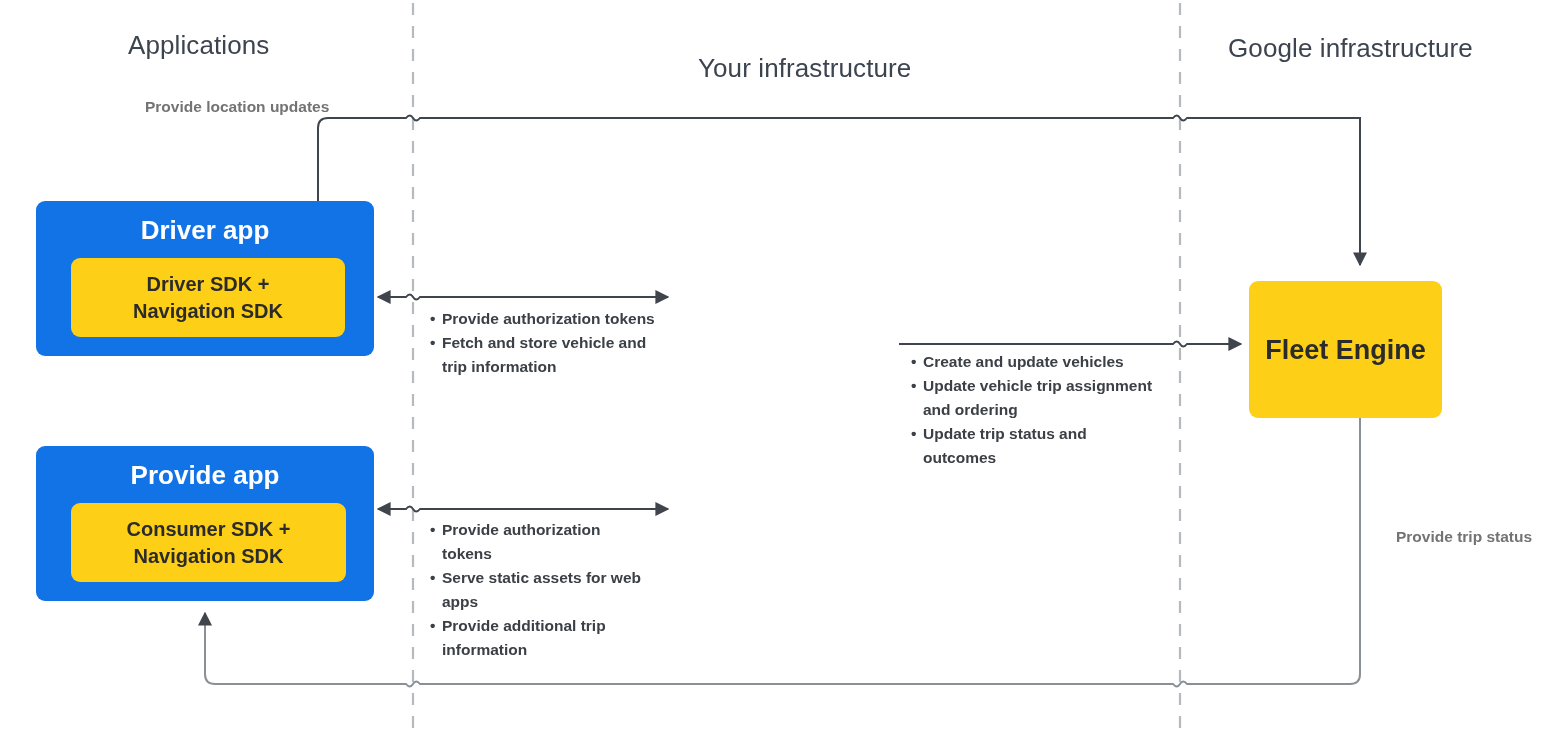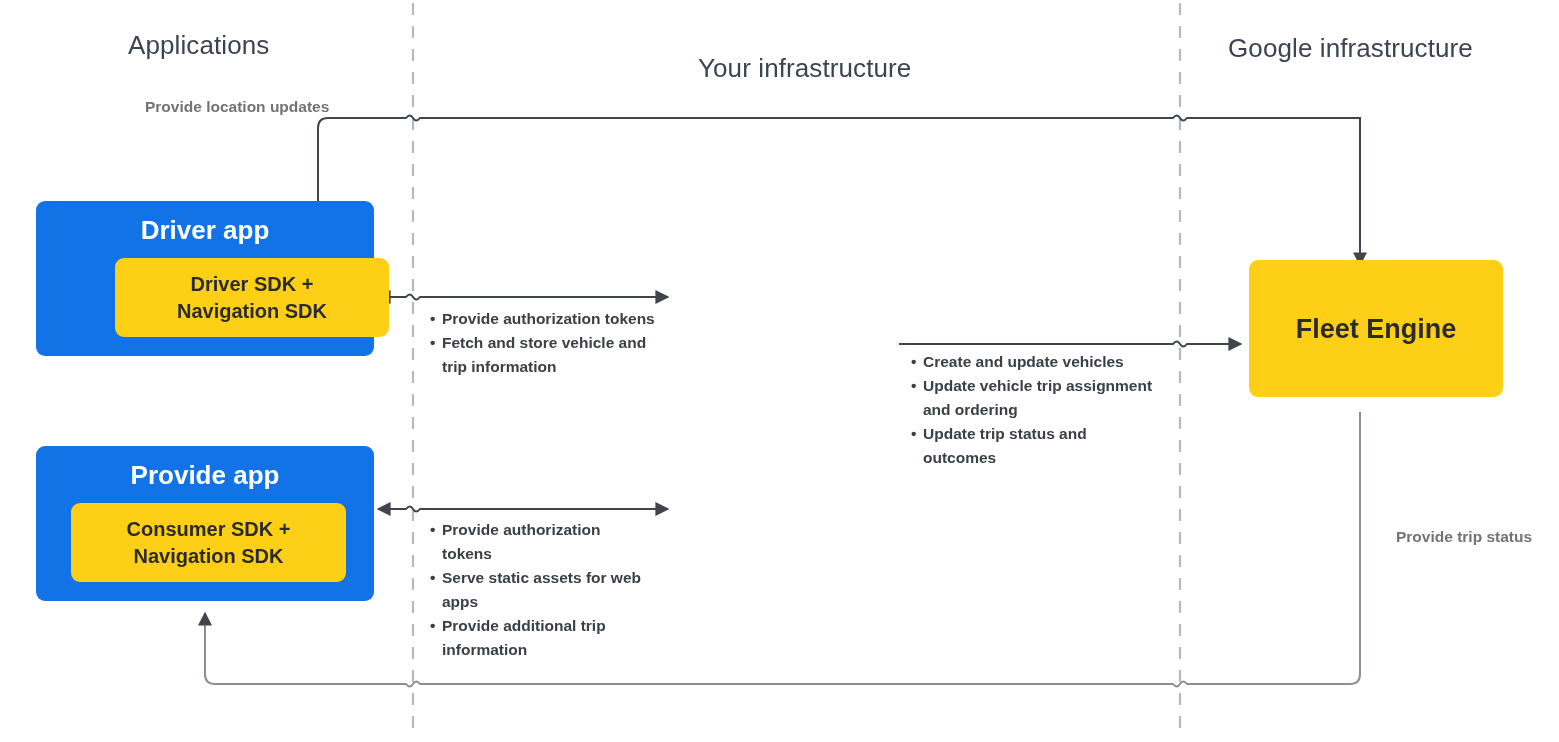--- a/index.html
+++ b/index.html
@@ -66,28 +66,28 @@
     top: 50%;
     transform: translateY(-50%);
     text-align: center;
     font-size: 20px;
     font-weight: 700;
     color: #2b2b2b;
     line-height: 1.35;
   }
 
   #driver-app   { left: 36px;  top: 201px; width: 338px; height: 155px; }
-  #driver-sdk   { left: 71px;  top: 258px; width: 274px; height: 79px; margin-left: 44px;  }
+  #driver-sdk   { left: 71px;  top: 258px; width: 274px; height: 79px;  }
   #consumer-app { left: 36px;  top: 446px; width: 338px; height: 155px; }
   #consumer-sdk { left: 71px;  top: 503px; width: 275px; height: 79px;  }
 
   #your-server  { left: 676px; top: 169px; width: 223px; height: 385px; }
   #your-server .app-title { top: 21px; font-size: 27px; }
 
-  #fleet-engine { left: 1249px; top: 260px; width: 254px; height: 137px; }
+  #fleet-engine { left: 1249px; top: 281px; width: 193px; height: 137px; }
   #fleet-engine .fe-label {
     position: absolute;
     left: 0; right: 0;
     top: 50%;
     transform: translateY(-50%);
     text-align: center;
     font-size: 27px;
     font-weight: 700;
     color: #2b2b2b;
     white-space: nowrap;

